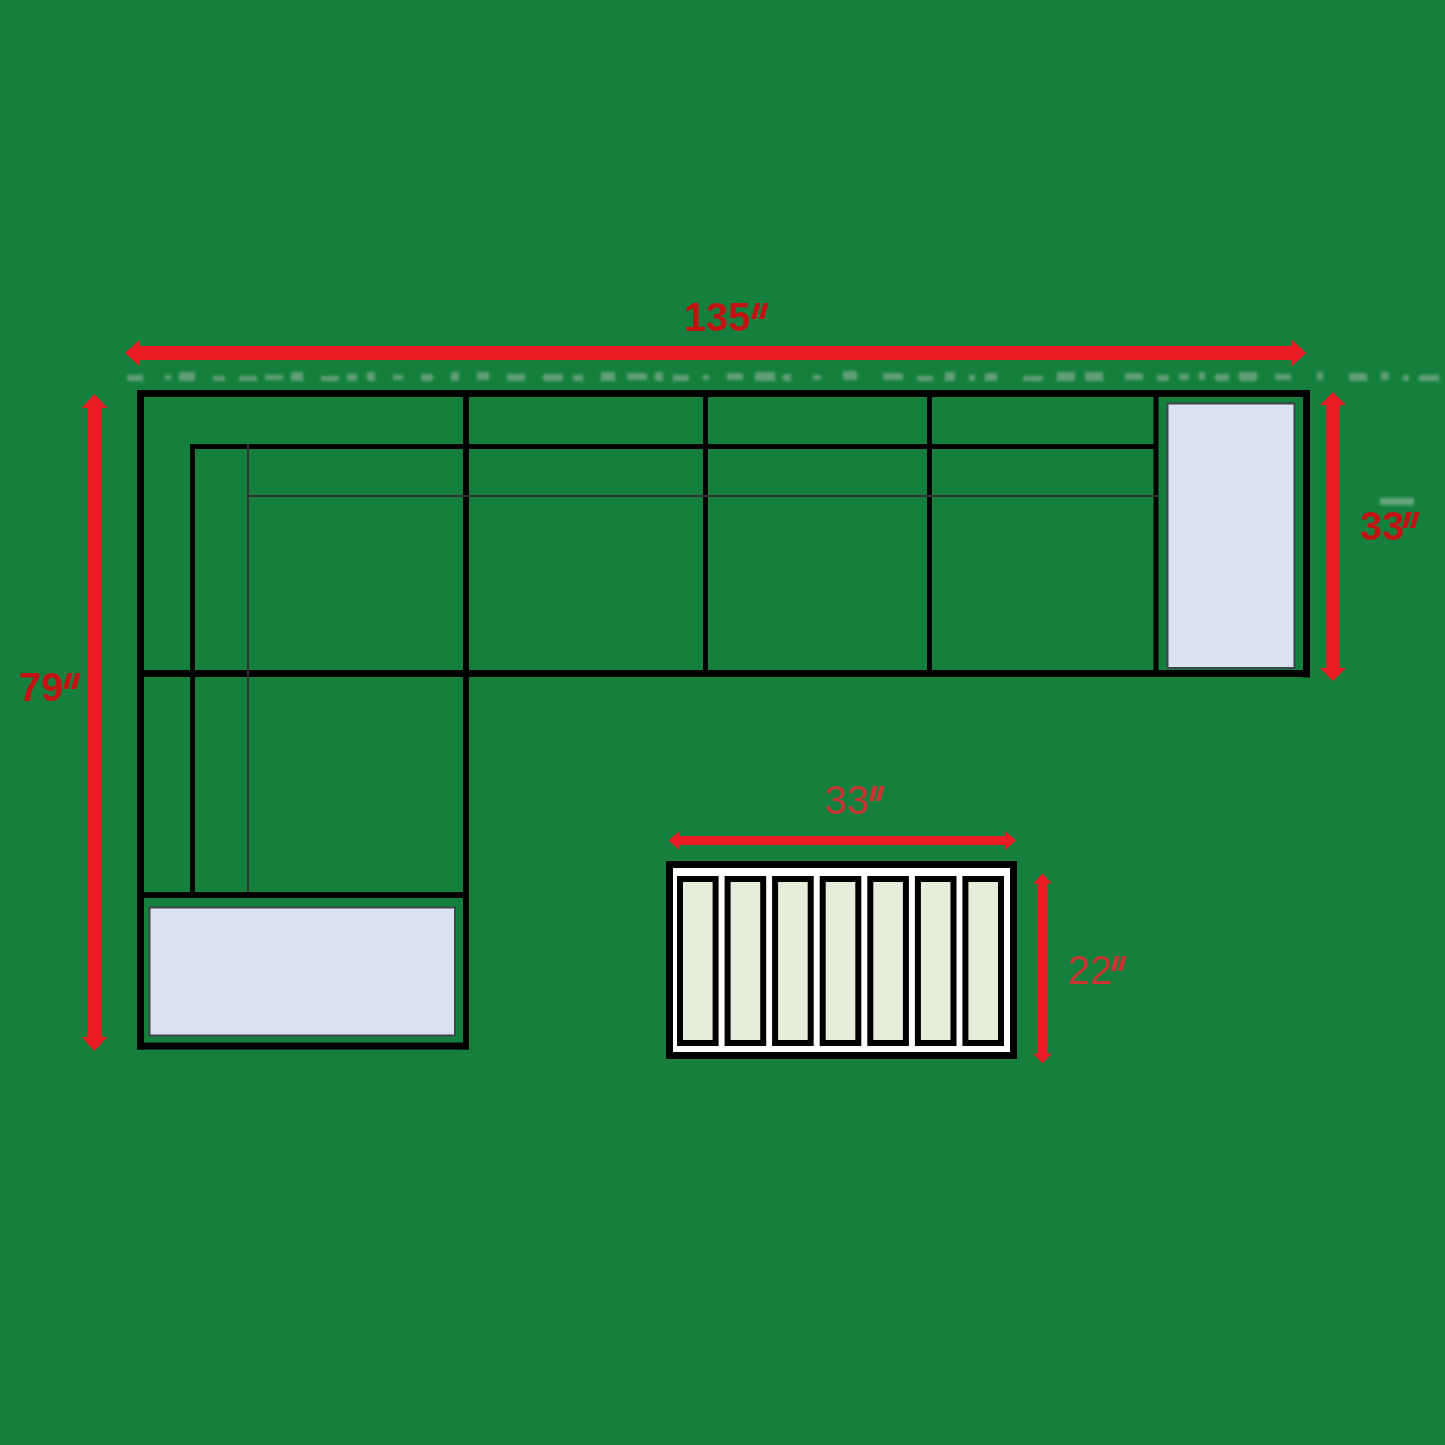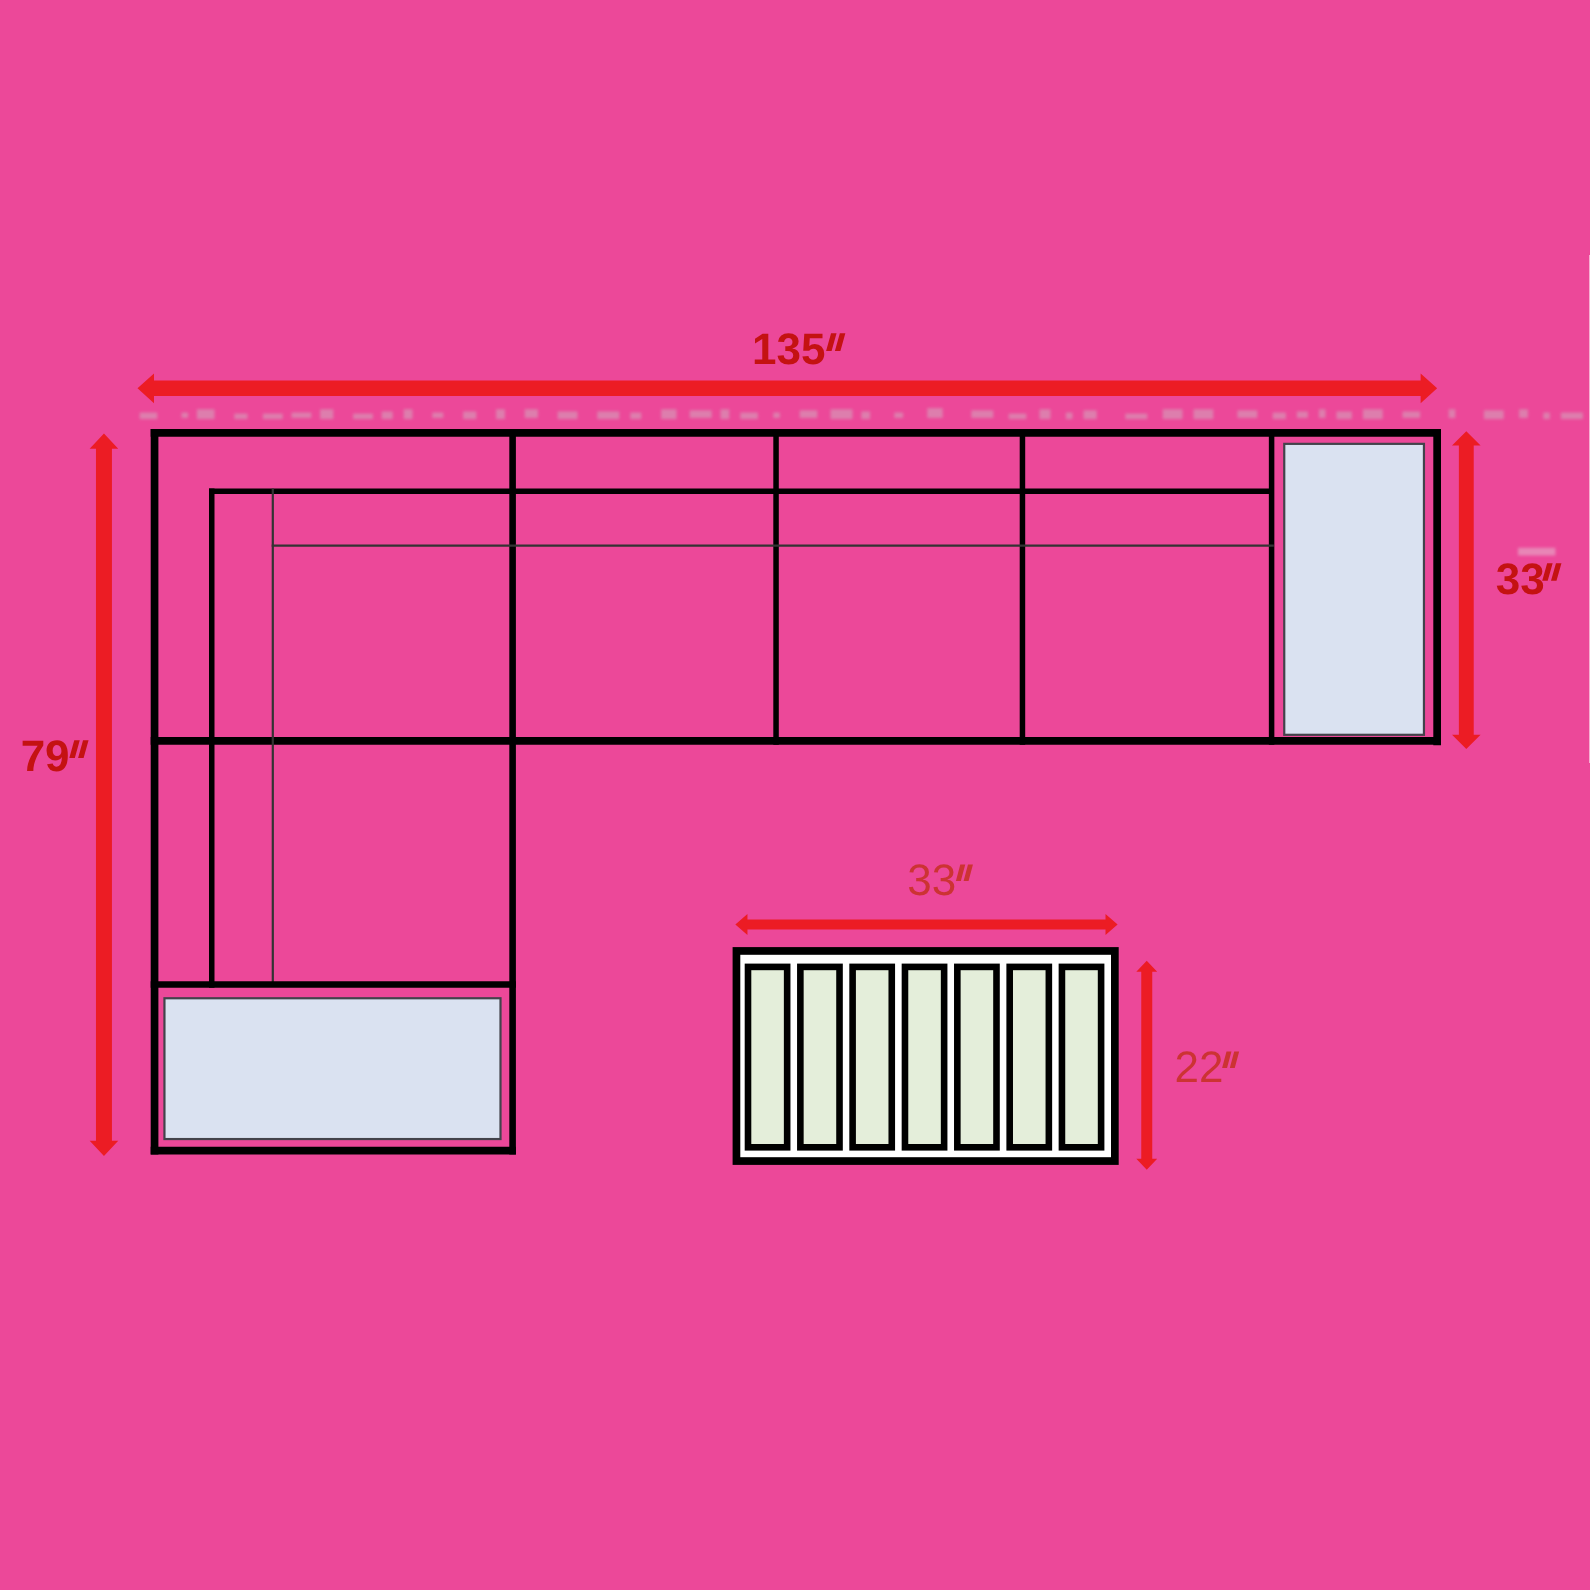--- a/index.html
+++ b/index.html
@@ -1,16 +1,16 @@
 <!DOCTYPE html>
 <html><head>
 <meta charset="utf-8">
 <style>
   html,body{margin:0;padding:0;background:#ffffff;}
-  .page{position:relative;width:1445px;height:1445px;background:#ec4899;overflow:hidden;
+  .page{position:relative;width:1445px;height:1445px;background:#15803d;overflow:hidden;
         font-family:"Liberation Sans", sans-serif;}
   svg{position:absolute;left:0;top:0;}
   text{font-family:"Liberation Sans", sans-serif;}
 </style>
 </head>
 <body>
 <div class="page">
 <svg width="1445" height="1445" viewBox="0 0 1445 1445">
   <defs>
     <filter id="blur1" x="-30%" y="-30%" width="160%" height="160%">

